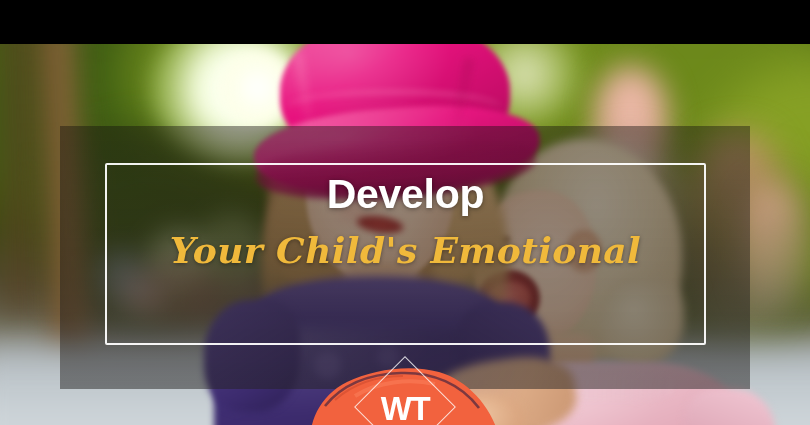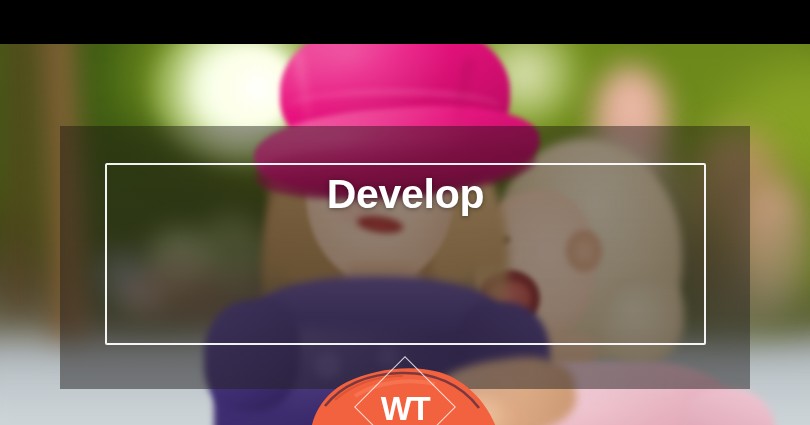--- a/index.html
+++ b/index.html
@@ -565,20 +565,21 @@
 
     <div class="softpass"></div>
   </div>
 
   <div id="overlay-band"></div>
 
   <div id="text-frame"></div>
 
   <div id="headline">
     <div class="line-main">Develop</div>
+    <div class="script line-sub1">Your Child's Emotional</div>
   </div>
 
   <div id="logo-badge">
 
     <svg id="brush" viewBox="0 0 200 98" preserveAspectRatio="none">
 
       <path d="M6,86
                C2,62 14,34 42,20
                C68,7 106,2 134,10
                C162,18 186,44 194,74

